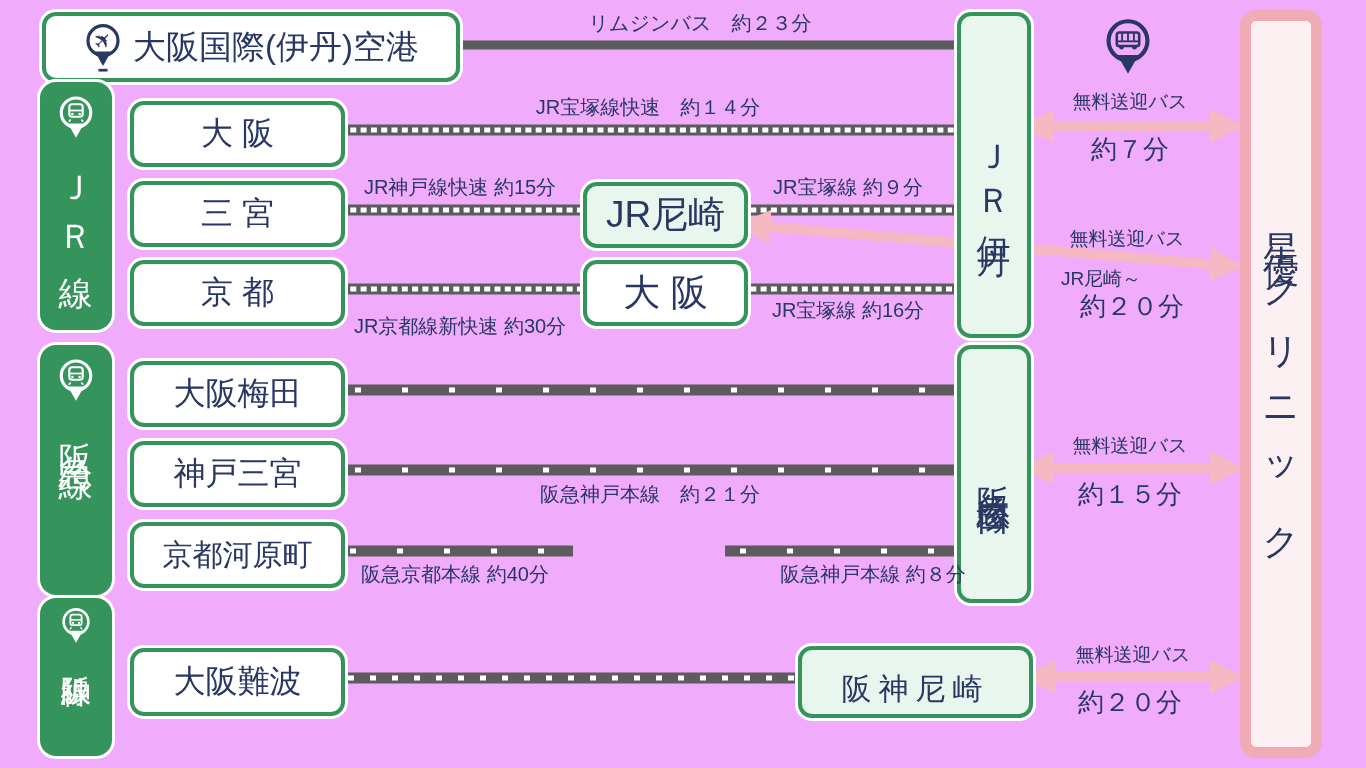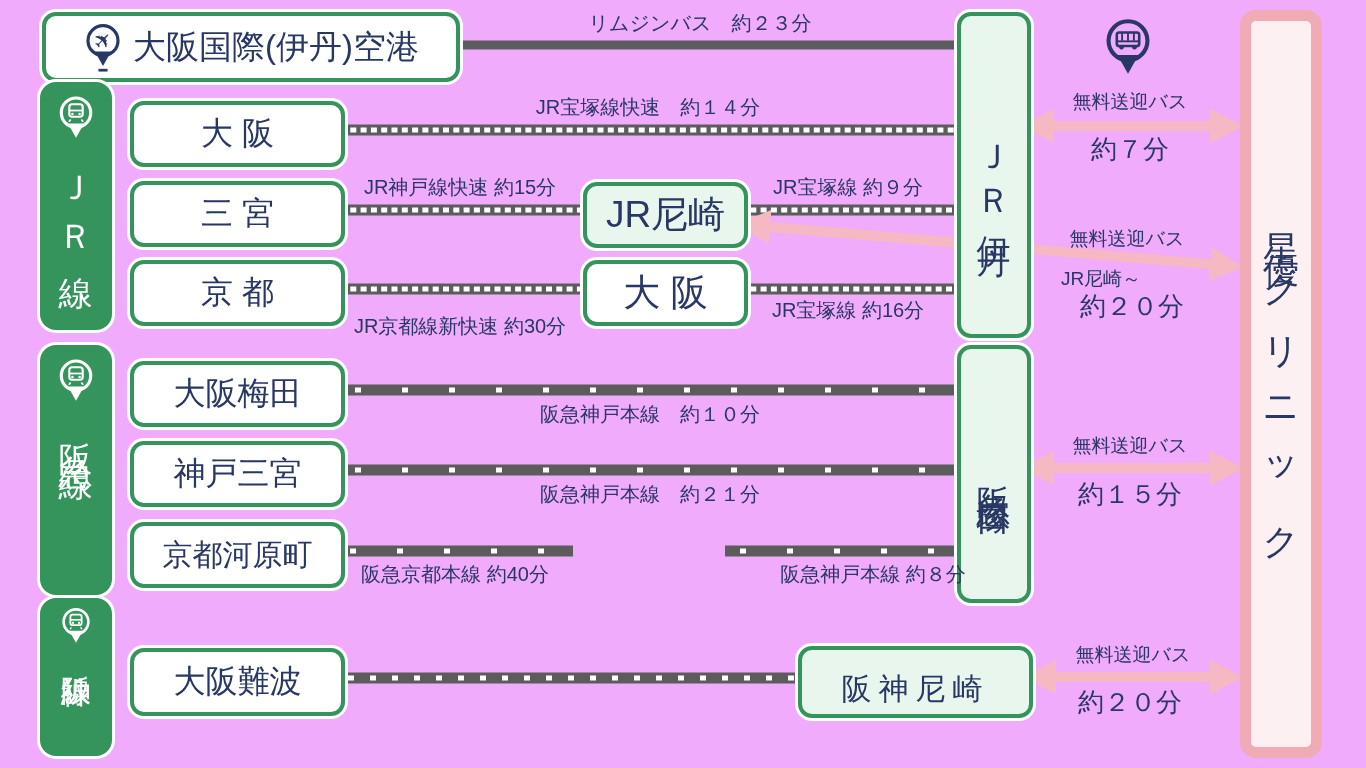--- a/index.html
+++ b/index.html
@@ -198,21 +198,20 @@
   <svg class="pin" width="58" height="66" style="left:1099px;top:16px;">
       <use href="#pin-bus"></use>
     </svg>
 
   <div class="rlabel" style="left:700px;top:10px;">リムジンバス　約２３分</div>
   <div class="rlabel" style="left:648px;top:94px;">JR宝塚線快速　約１４分</div>
   <div class="rlabel" style="left:460px;top:174px;">JR神戸線快速  約15分</div>
   <div class="rlabel" style="left:848px;top:174px;">JR宝塚線  約９分</div>
   <div class="rlabel" style="left:460px;top:297px;margin-top:16px;">JR京都線新快速  約30分</div>
   <div class="rlabel" style="left:848px;top:297px;">JR宝塚線  約16分</div>
-  <div class="rlabel" style="left:650px;top:401px;">阪急神戸本線　約１０分</div>
   <div class="rlabel" style="left:650px;top:481px;">阪急神戸本線　約２１分</div>
   <div class="rlabel" style="left:455px;top:561px;">阪急京都本線  約40分</div>
   <div class="rlabel" style="left:873px;top:561px;">阪急神戸本線  約８分</div>
 
   <div class="slabel" style="left:1130px;top:89px;">無料送迎バス</div>
   <div class="slabel time" style="left:1130px;top:132px;">約７分</div>
 
   <div class="slabel" style="left:1127px;top:226px;">無料送迎バス</div>
   <div class="slabel" style="left:1101px;top:266px;">JR尼崎～</div>
   <div class="slabel time" style="left:1132px;top:289px;">約２０分</div>

